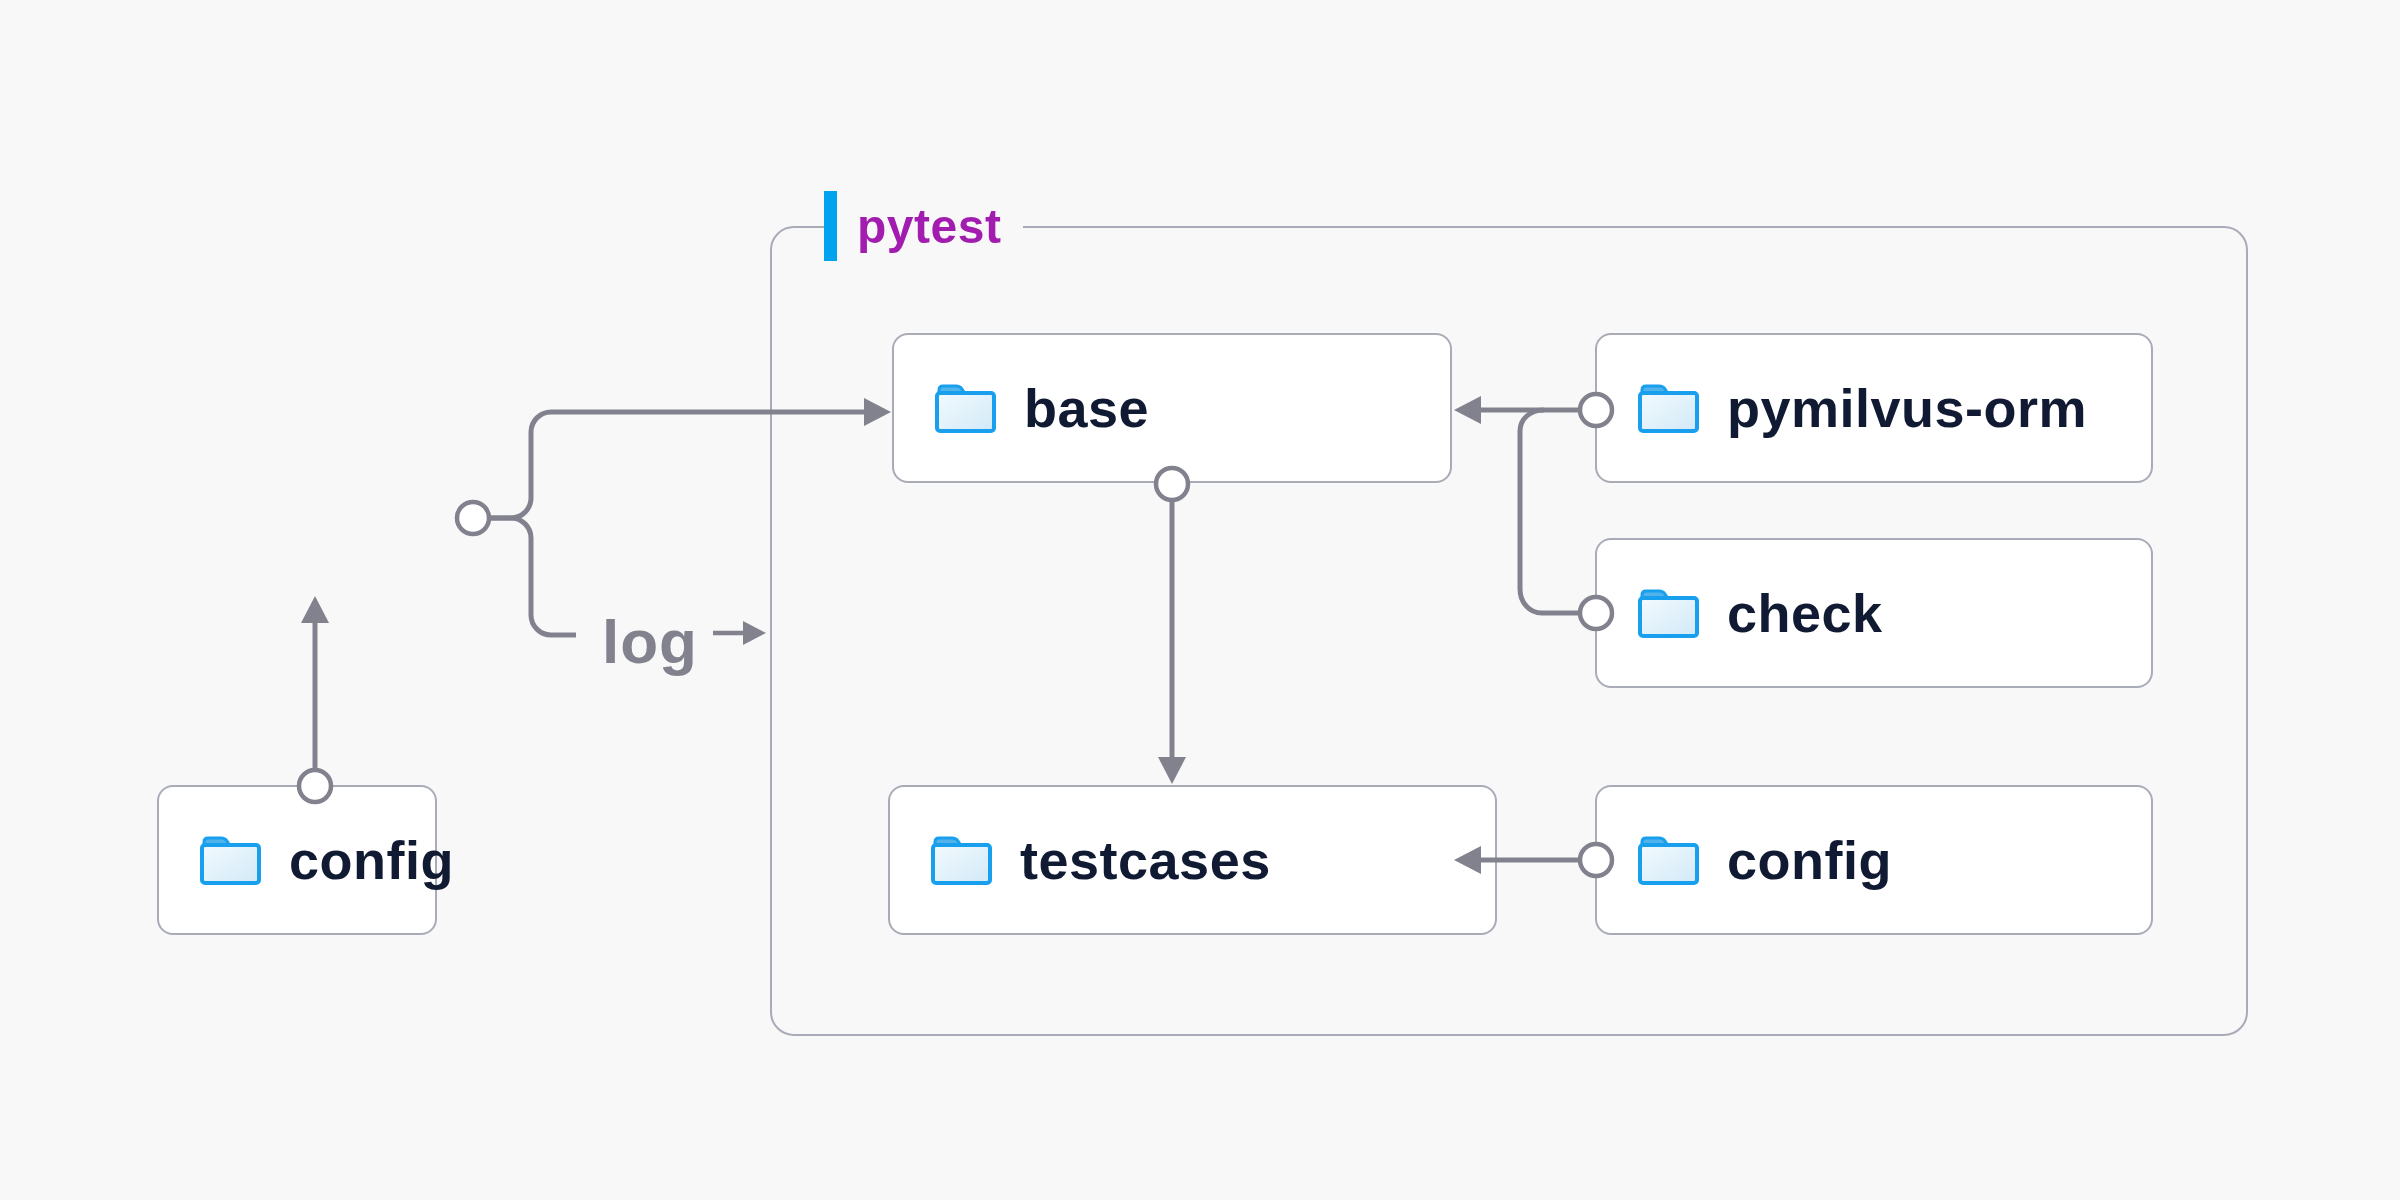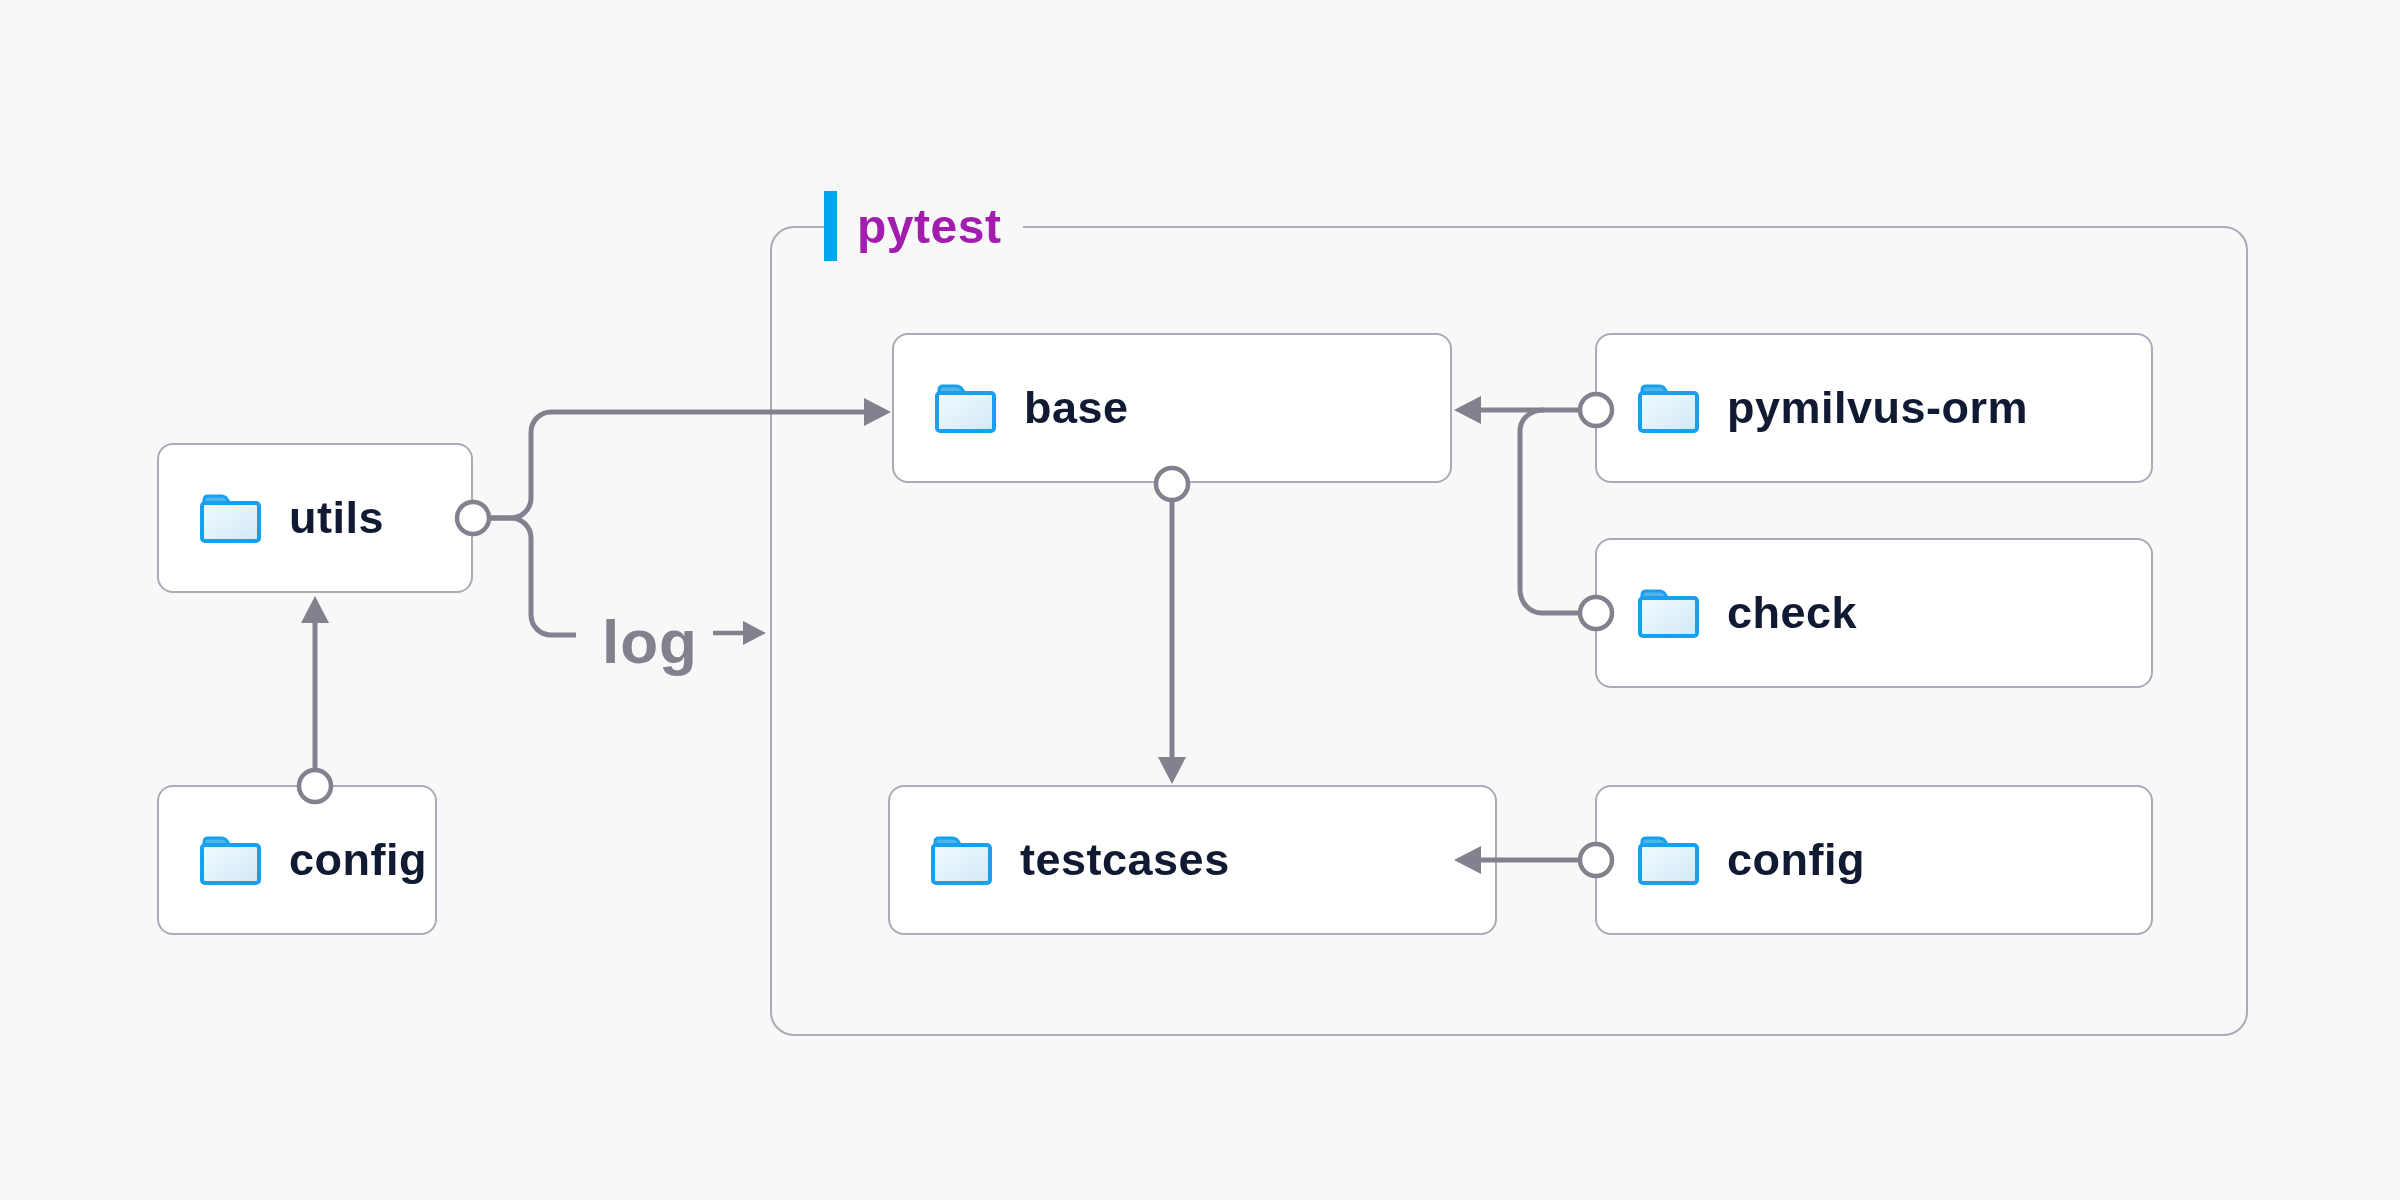--- a/index.html
+++ b/index.html
@@ -37,21 +37,21 @@
   .node{
     position:absolute;
     background:#ffffff;
     border:2.5px solid #a9abb7;
     border-radius:16px;
     display:flex;align-items:center;
     padding-left:38px;
     box-sizing:border-box;
   }
   .node .label{
-    font-size:45px;font-weight:700;color:#111a33;
+    font-size:54px;font-weight:700;color:#111a33;
     margin-left:26px;letter-spacing:.5px;
     white-space:nowrap;
   }
   .folder{flex:0 0 auto;display:block;}
   
   svg.wires{position:absolute;inset:0;pointer-events:none;}
   .log-label{
     position:absolute;
     font-size:62px;font-weight:600;color:#82828e;
     letter-spacing:1px;
@@ -66,27 +66,20 @@
     <defs>
       <linearGradient id="foldfill" x1="0" y1="0" x2="1" y2="1">
         <stop offset="0" stop-color="#f2fafe"></stop>
         <stop offset="1" stop-color="#d2e9f7"></stop>
       </linearGradient>
     </defs>
   </svg>
 
   <div class="group-box" style="left:770px;top:226px;width:1474px;height:806px;"></div>
 
-  <div class="node" style="left:157px;top:443px;width:316px;height:150px;">
-    <svg class="folder" width="66" height="54" viewBox="0 0 66 54">
-      <path d="M7 16 L7 9 Q7 5 11 5 L24 5 Q28 5 30 8 L35 16 Z" fill="#52b2ea" stroke="#18a0ef" stroke-width="3"></path>
-      <rect x="5" y="12" width="57" height="38" rx="3" fill="url(#foldfill)" stroke="#18a0ef" stroke-width="4"></rect>
-    </svg>
-    <span class="label">utils</span>
-  </div>
 
   <div class="node" style="left:157px;top:785px;width:280px;height:150px;">
     <svg class="folder" width="66" height="54" viewBox="0 0 66 54">
       <path d="M7 16 L7 9 Q7 5 11 5 L24 5 Q28 5 30 8 L35 16 Z" fill="#52b2ea" stroke="#18a0ef" stroke-width="3"></path>
       <rect x="5" y="12" width="57" height="38" rx="3" fill="url(#foldfill)" stroke="#18a0ef" stroke-width="4"></rect>
     </svg>
     <span class="label">config</span>
   </div>
 
   <div class="node" style="left:892px;top:333px;width:560px;height:150px;">

